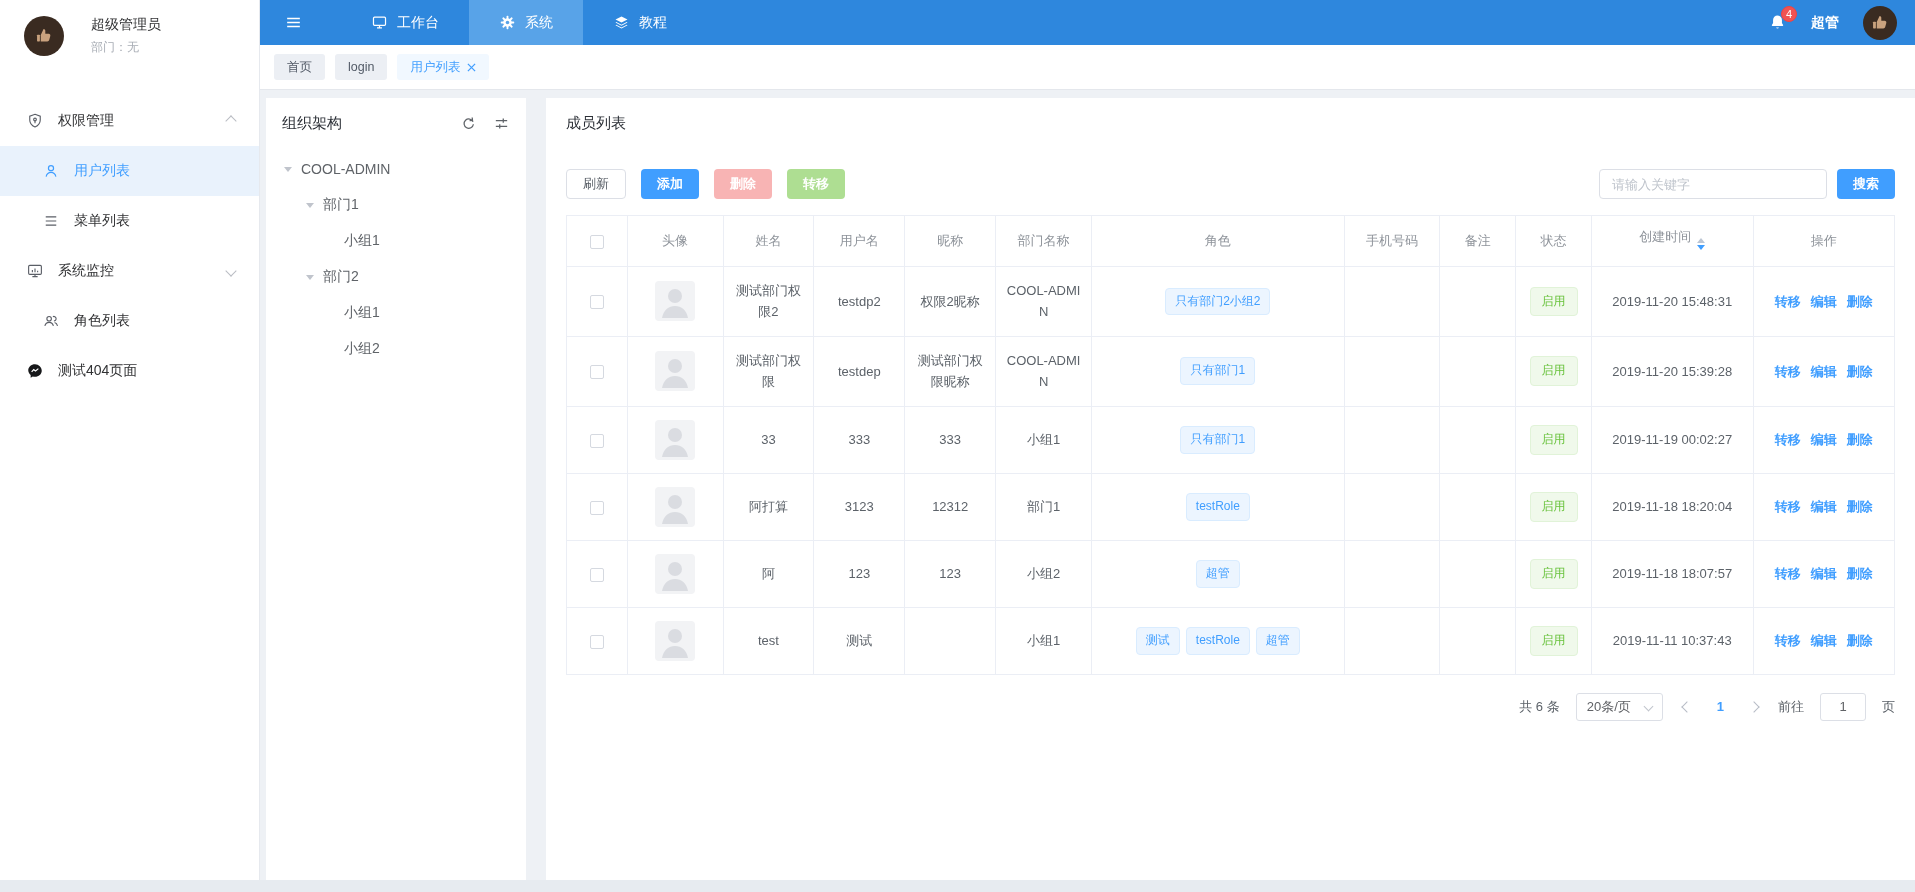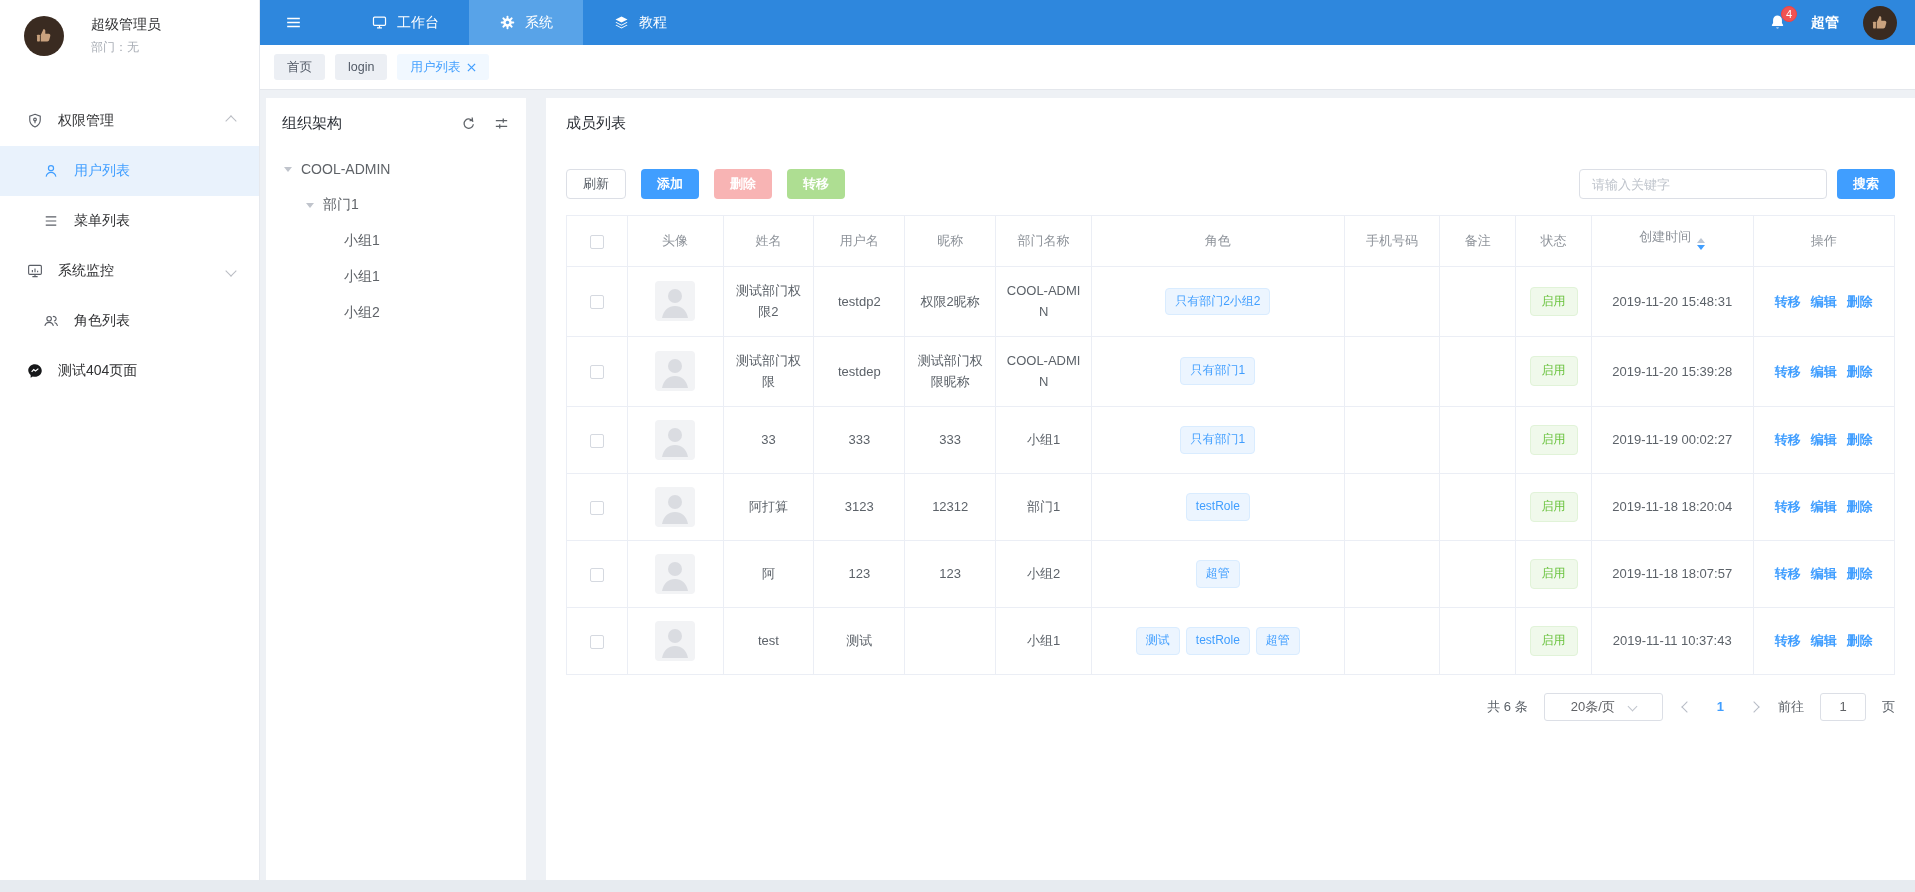--- a/index.html
+++ b/index.html
@@ -70,42 +70,42 @@
   .tcaret { width:0; height:0; border-left:4.5px solid transparent; border-right:4.5px solid transparent; border-top:5.5px solid #c0c4cc; display:inline-block; margin-right:9px; }
 
   
   .toolbar { margin-top:36px; display:flex; align-items:flex-end; }
   .btn { height:30px; padding:0 16px; border-radius:4px; font-size:13px; border:none; cursor:pointer; margin-right:15px; font-family:inherit; }
   .btn.plain { background:#fff; border:1px solid #dcdfe6; color:#555b63; }
   .btn.primary { background:#409eff; color:#fff; font-weight:700; }
   .btn.danger-dis { background:#f8b4b4; color:#fff; font-weight:700; cursor:not-allowed; }
   .btn.success-dis { background:#aede92; color:#fff; font-weight:700; cursor:not-allowed; }
   .search-wrap { margin-left:auto; display:flex; align-items:center; gap:10px; }
-  .search-input { width:248px; height:30px; border:1px solid #dcdfe6; border-radius:4px; padding:0 12px; font-size:13px; color:#606266; outline:none; font-family:inherit; }
+  .search-input { width:228px; height:30px; border:1px solid #dcdfe6; border-radius:4px; padding:0 12px; font-size:13px; color:#606266; outline:none; font-family:inherit; }
   .search-input::placeholder { color:#bfc4cc; }
   .btn.search-btn { margin-right:0; }
 
   
   .grid { width:100%; border-collapse:collapse; table-layout:fixed; margin-top:16px; font-size:13px; color:#5c6269; }
   .grid th { font-weight:500; color:#8e939a; padding:12px 6px; border:1px solid #ebeef5; background:#fff; }
   .grid td { padding:13px 6px; border:1px solid #ebeef5; text-align:center; word-break:break-all; line-height:1.65; }
   .nowrap { white-space:nowrap; }
   .cb { display:inline-block; width:14px; height:14px; border:1px solid #d5d9e0; border-radius:2px; background:#fff; vertical-align:middle; cursor:pointer; }
   .avatar-ph { width:40px; height:40px; border-radius:4px; background:#f2f3f5; margin:0 auto; overflow:hidden; }
   .avatar-ph svg { width:40px; height:40px; }
   .chip { display:inline-block; padding:3px 9px; background:#ecf5ff; border:1px solid #d9ecff; color:#409eff; border-radius:4px; font-size:12px; margin:2px 3px; white-space:nowrap; }
   .status-chip { display:inline-block; padding:4px 11px; background:#f0f9eb; border:1px solid #e1f3d8; color:#67c23a; border-radius:4px; font-size:12px; }
   .act { color:#409eff; font-weight:700; margin:0 5px; cursor:pointer; text-decoration:none; }
   .sorts { display:inline-flex; flex-direction:column; margin-left:6px; vertical-align:-2px; cursor:pointer; }
   .sorts .s-up { width:0; height:0; border:4px solid transparent; border-bottom:5px solid #bcc6d4; margin-bottom:2px; }
   .sorts .s-down { width:0; height:0; border:4px solid transparent; border-top:5px solid #409eff; }
 
   
   .pagination { margin-top:18px; display:flex; justify-content:flex-end; align-items:center; gap:16px; font-size:13px; color:#5c6269; padding-bottom:20px; }
-  .psize { height:28px; border:1px solid #dcdfe6; border-radius:3px; display:flex; align-items:center; padding:0 26px; gap:14px; cursor:pointer; color:#606266; }
+  .psize { height:28px; border:1px solid #dcdfe6; border-radius:3px; display:flex; align-items:center; padding:0 10px; gap:14px; cursor:pointer; color:#606266; }
   .psize .chev { margin:0; border-color:#c0c4cc; width:7px; height:7px; }
   .parrow { display:flex; padding:0 4px; cursor:pointer; }
   .parrow .chev { margin:0; border-color:#b7bcc6; }
   .chev.left { transform:rotate(135deg); }
   .chev.right { transform:rotate(-45deg); }
   .pnum { color:#409eff; font-weight:700; padding:0 6px; cursor:pointer; }
   .goto-input { width:46px; height:28px; border:1px solid #dcdfe6; border-radius:3px; text-align:center; font-size:13px; color:#606266; outline:none; font-family:inherit; }
 
   .bottom-strip { position:fixed; left:0; bottom:0; width:1915px; height:12px; background:#e7ebf0; }
 </style>
@@ -269,20 +269,24 @@
           <div class="tnode l0">
             <span class="tcaret"></span>
             <span>COOL-ADMIN</span>
           </div>
           <div class="tnode l1">
             <span class="tcaret"></span>
             <span>部门1</span>
           </div>
           <div class="tnode l2">
             <span>小组1</span>
+          </div>
+          <div class="tnode l1">
+            <span class="tcaret"></span>
+            <span>部门2</span>
           </div>
           <div class="tnode l2">
             <span>小组1</span>
           </div>
           <div class="tnode l2">
             <span>小组2</span>
           </div>
         </div>
       </section>
 

